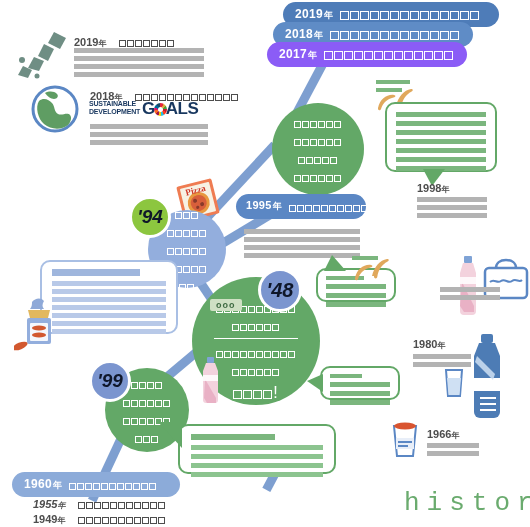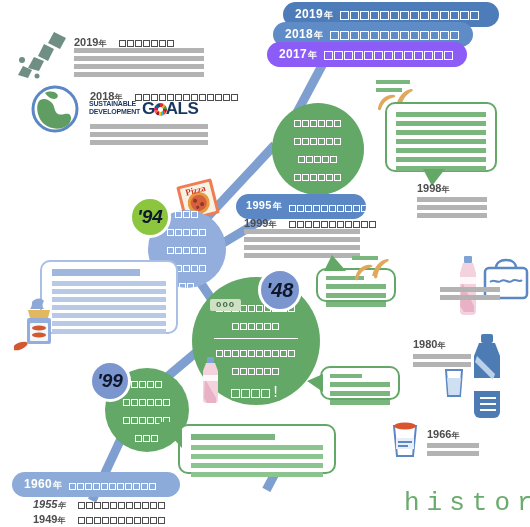--- a/index.html
+++ b/index.html
@@ -45,21 +45,20 @@
   .pill .yr{font-weight:bold;font-size:12px;margin-right:7px;letter-spacing:.3px;}
   .pill .yr .k{font-size:9px;margin-left:1px;}
 
   
   .circle{
     border-radius:50%;
     display:flex;flex-direction:column;
     align-items:center;justify-content:center;
     color:#fff;text-align:right;
     box-sizing:border-box;
-    font-family:Liberation Mono, monospace;
   }
   .badge{
     border-radius:50%;
     display:flex;align-items:center;justify-content:center;
     color:#0f172a;font-style:italic;font-weight:bold;
     border:3px solid #ffffff;
     box-sizing:border-box;
   }
 
   
@@ -234,24 +233,20 @@
   </div>
   <div class="badge abs" style="left:129px;top:196px;width:42px;height:42px;background:#8cc63f;font-size:19px;">
     <span>'94</span>
   </div>
 
   <div class="pill abs" style="left:236px;top:194px;width:130px;background:#5b87c4;padding:3px 10px 4px 10px;">
     <span class="yr" style="font-size:11px;"><span>1995</span><span class="k">年</span></span>
     <span class="tofu sm"><i></i><i></i><i></i><i></i><i></i><i></i><i></i><i></i><i></i><i></i></span>
   </div>
 
-  <div class="abs" style="left:244px;top:213px;">
-    <span class="yrlabel"><span>1999</span><span class="k">年</span></span>
-    <span class="tofu sm" style="color:#4d4d4d;margin-left:8px;"><i></i><i></i><i></i><i></i><i></i><i></i><i></i><i></i><i></i><i></i><i></i></span>
-  </div>
   <div class="abs bars" style="left:244px;top:229px;width:116px;">
       <div class="bar "></div>
       <div class="bar "></div>
       <div class="bar "></div>
       <div class="bar "></div>
     </div>
 
   <div class="card blue abs" style="left:40px;top:260px;width:138px;height:74px;padding:7px 10px;">
     <div class="bar head" style="width:88px;height:7px;margin-bottom:5px;"></div>
     <div class="bars" style="gap:3px;">

